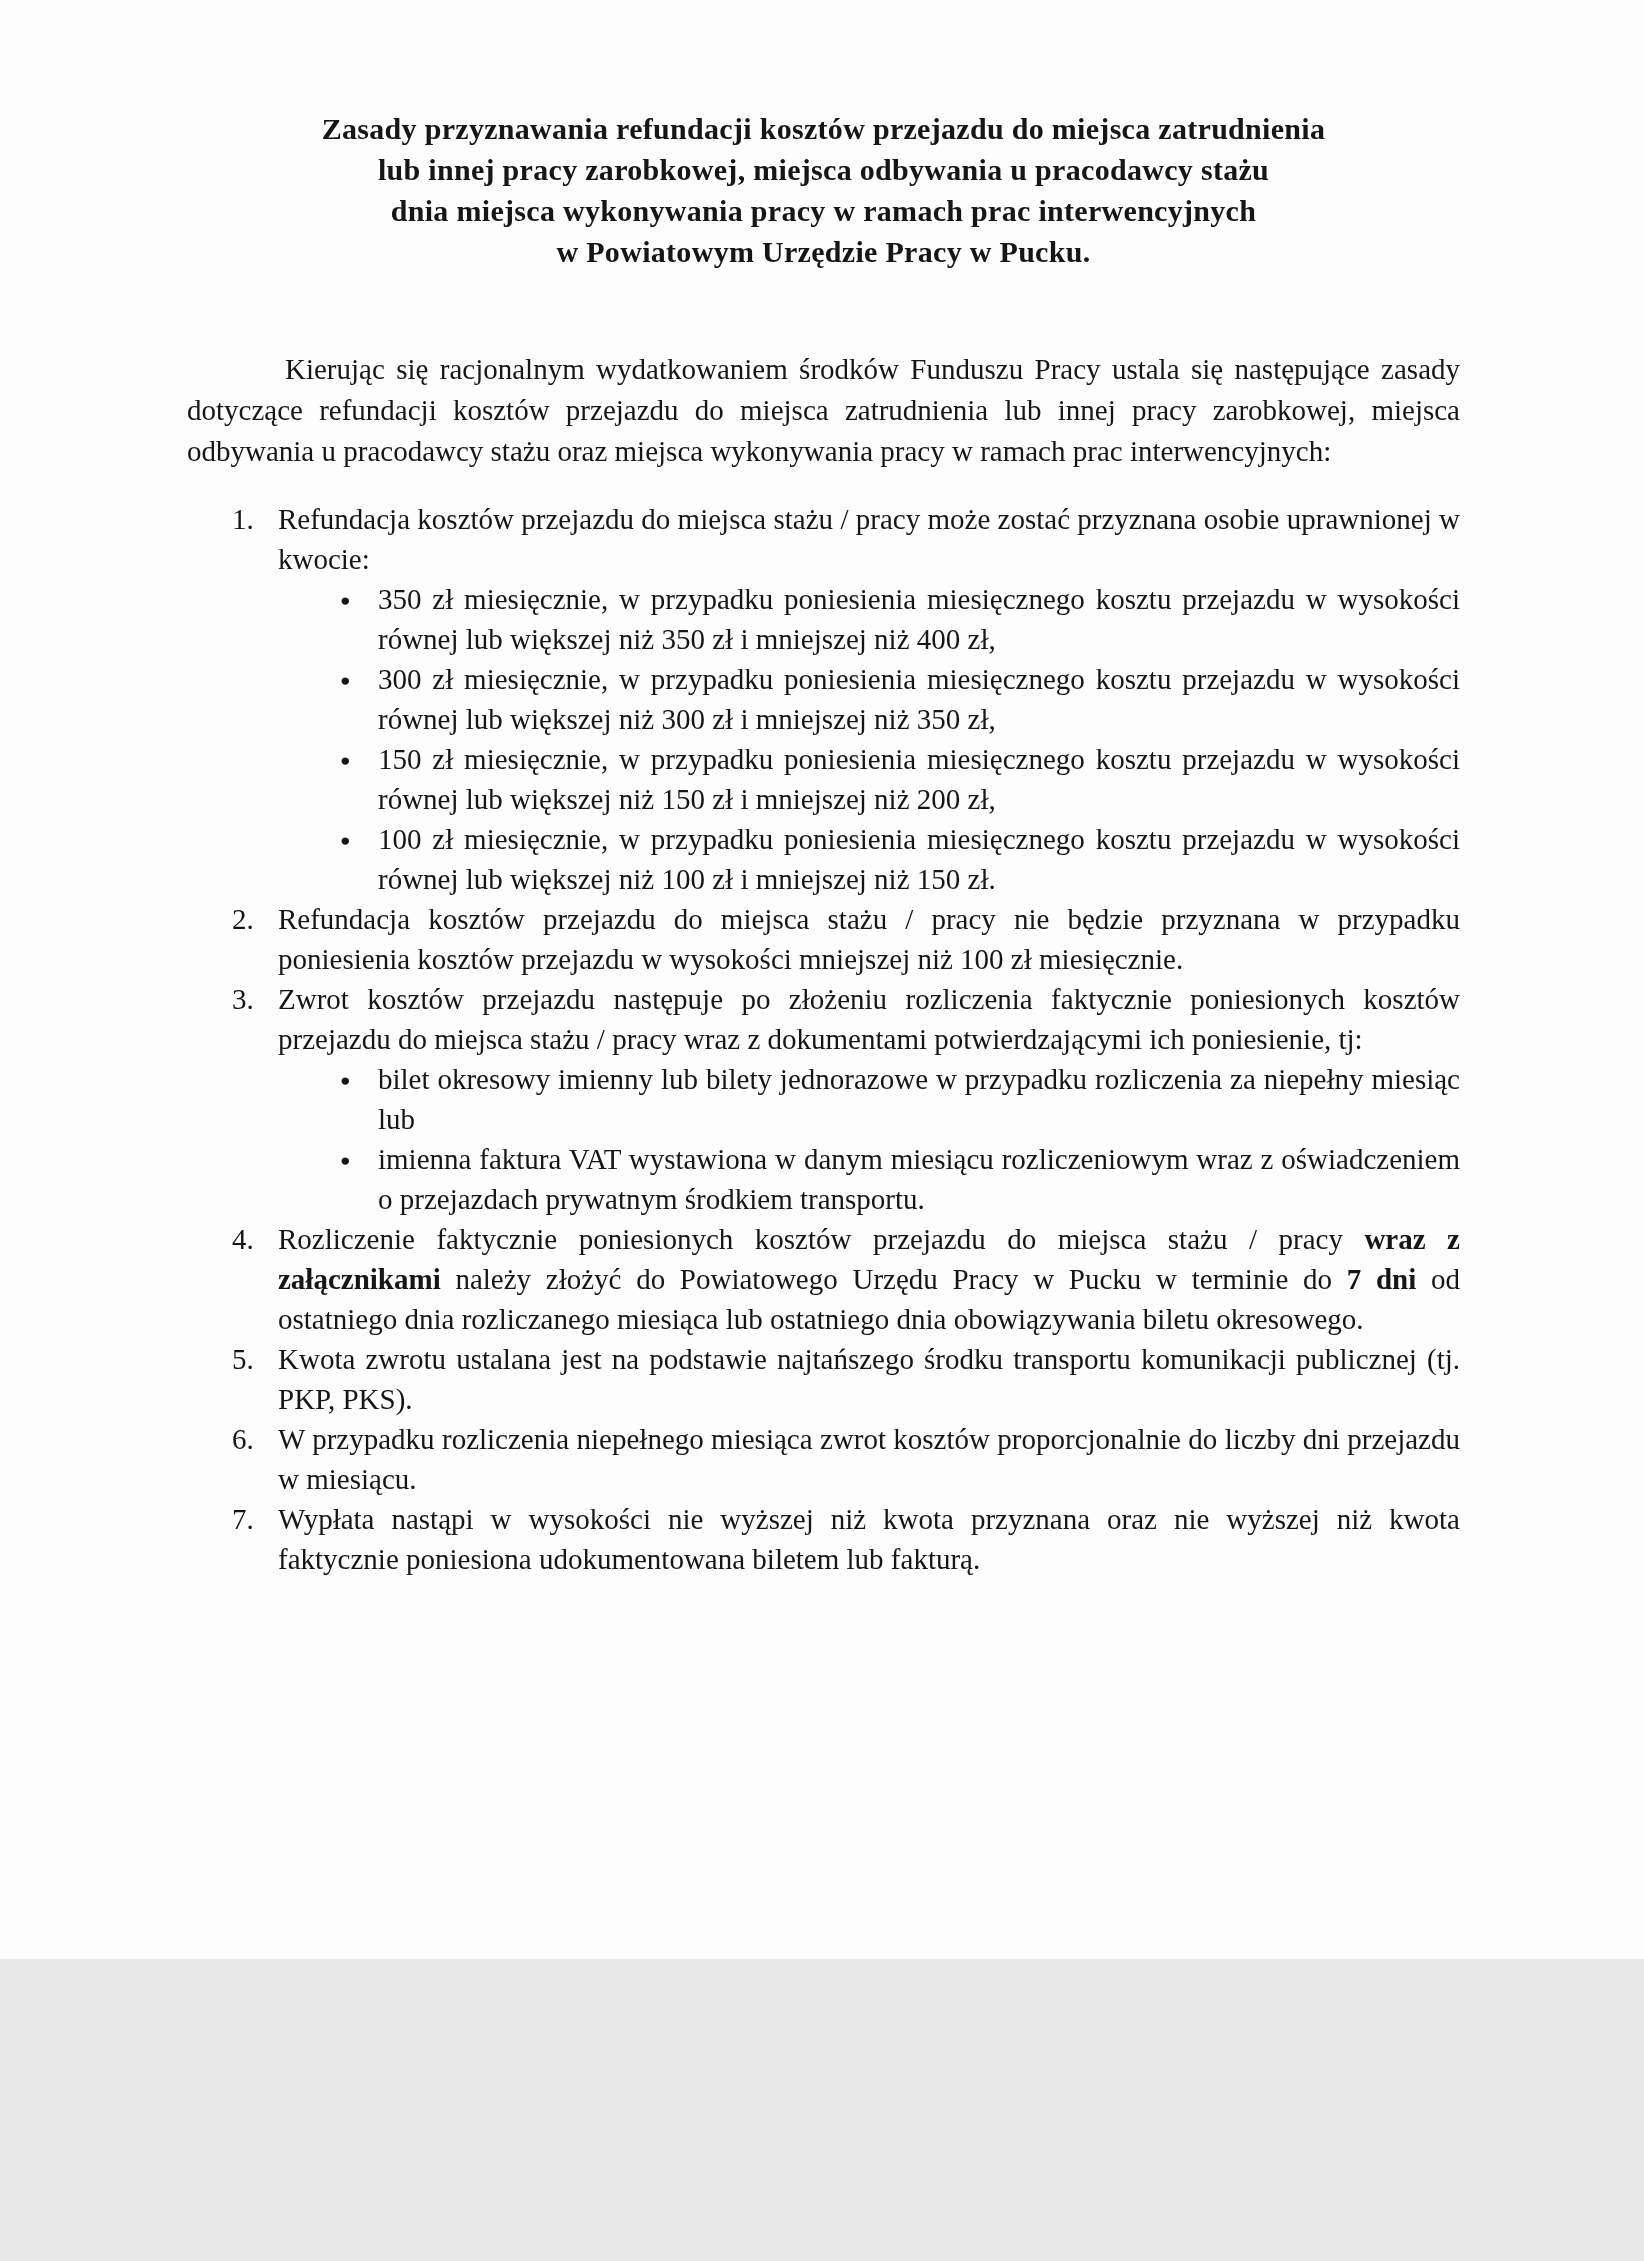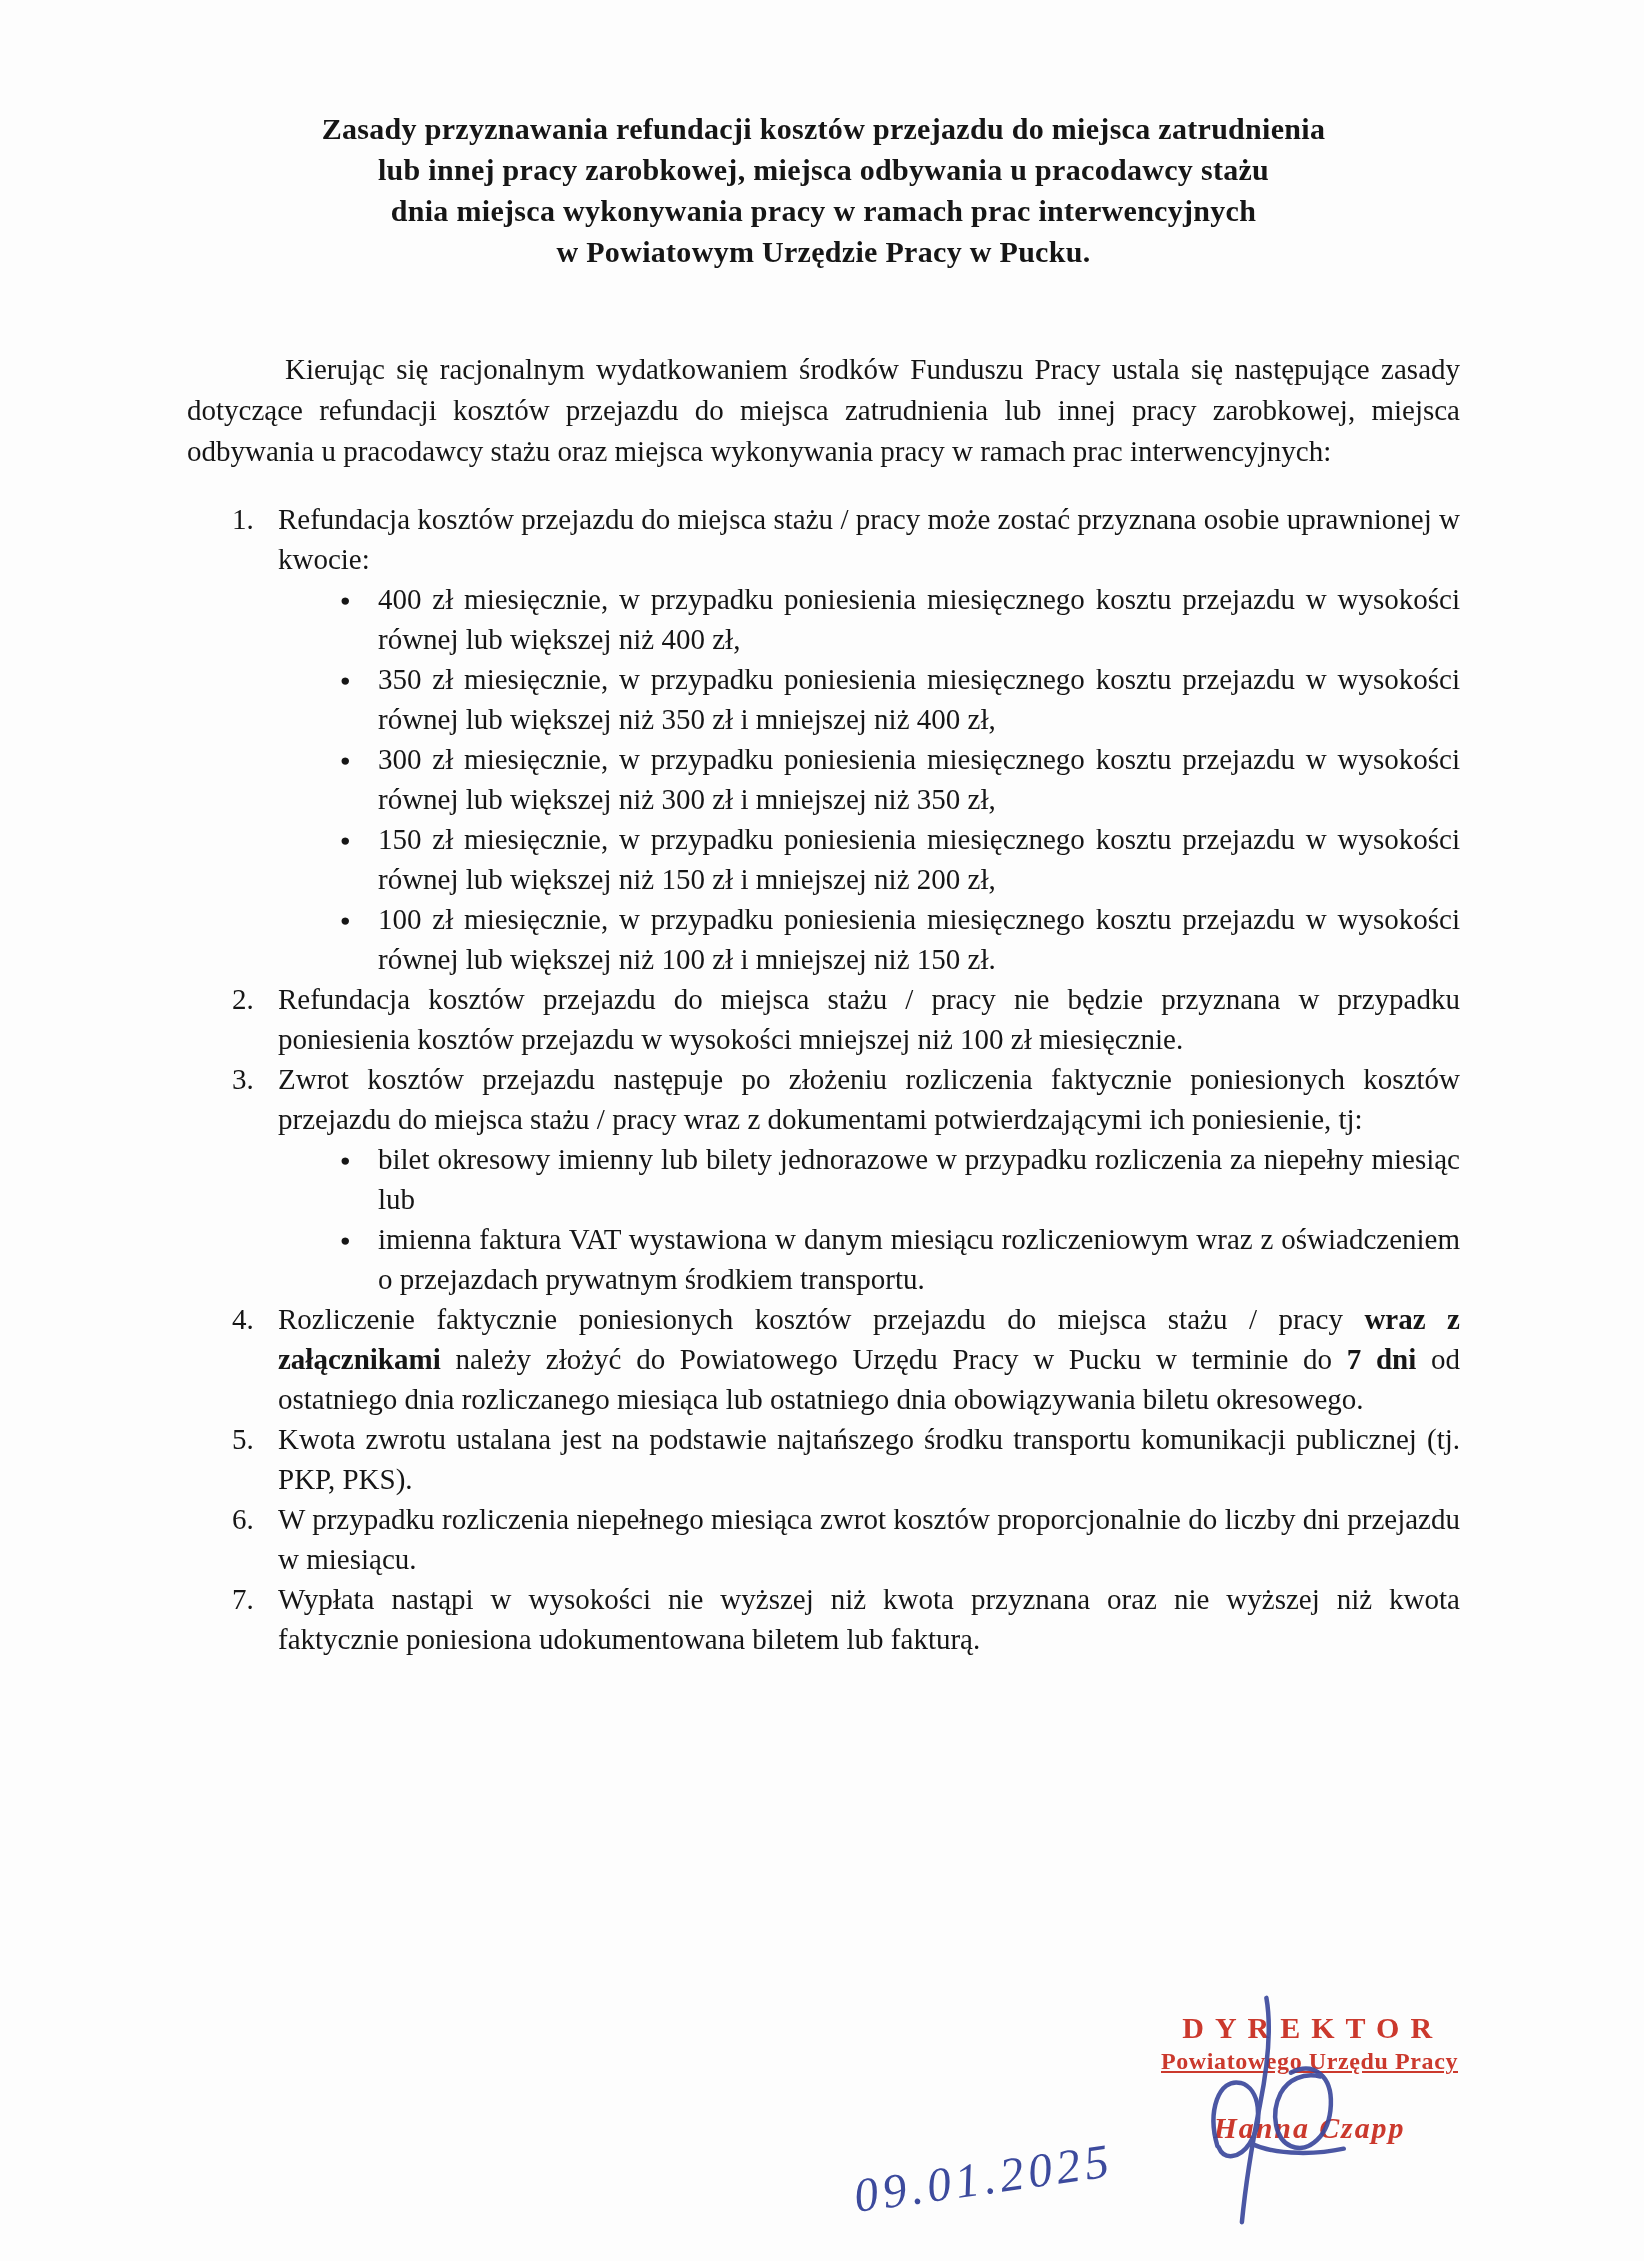--- a/index.html
+++ b/index.html
@@ -1,18 +1,18 @@
 <!DOCTYPE html>
 <html lang="pl" style="font-size:10.3px"><head>
 <meta charset="utf-8">
 <style>
   html,body{margin:0;padding:0;background:#e8e8e8;}
   .page{
     position:relative;
-    width:1644px;height:2261px;
+    width:1644px;height:1959px;
     background:#fdfdfd;
     font-family:"Liberation Serif","DejaVu Serif",serif;
     color:#161616;
     overflow:hidden;
   }
   .content{
     position:absolute;left:187px;top:0;width:1273px;
   }
   .title{
     margin:108px 0 0 0;
@@ -85,21 +85,20 @@
 
     <p class="intro">Kierując się racjonalnym wydatkowaniem środków Funduszu Pracy ustala się następujące zasady dotyczące refundacji kosztów przejazdu do miejsca zatrudnienia lub innej pracy zarobkowej, miejsca odbywania u pracodawcy stażu oraz miejsca wykonywania pracy w ramach prac interwencyjnych:</p>
 
     <ol class="rules">
 
       <li class="rule">
         <span class="num">1.</span>
         <div class="rule-body">
           <span>Refundacja kosztów przejazdu do miejsca stażu / pracy może zostać przyznana osobie uprawnionej w kwocie:</span>
           <ul class="bullets">
-            <li>400 zł miesięcznie, w przypadku poniesienia miesięcznego kosztu przejazdu w wysokości równej lub większej niż 400 zł,</li>
             <li>350 zł miesięcznie, w przypadku poniesienia miesięcznego kosztu przejazdu w wysokości równej lub większej niż 350 zł i mniejszej niż 400 zł,</li>
             <li>300 zł miesięcznie, w przypadku poniesienia miesięcznego kosztu przejazdu w wysokości równej lub większej niż 300 zł i mniejszej niż 350 zł,</li>
             <li>150 zł miesięcznie, w przypadku poniesienia miesięcznego kosztu przejazdu w wysokości równej lub większej niż 150 zł i mniejszej niż 200 zł,</li>
             <li>100 zł miesięcznie, w przypadku poniesienia miesięcznego kosztu przejazdu w wysokości równej lub większej niż 100 zł i mniejszej niż 150 zł.</li>
           </ul>
         </div>
       </li>
 
       <li class="rule">
         <span class="num">2.</span>

